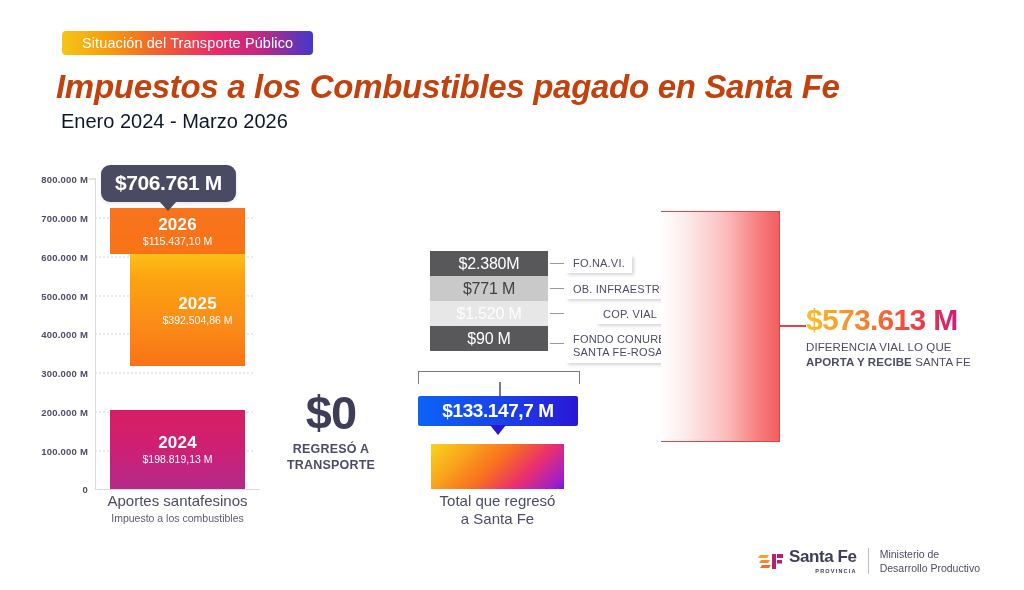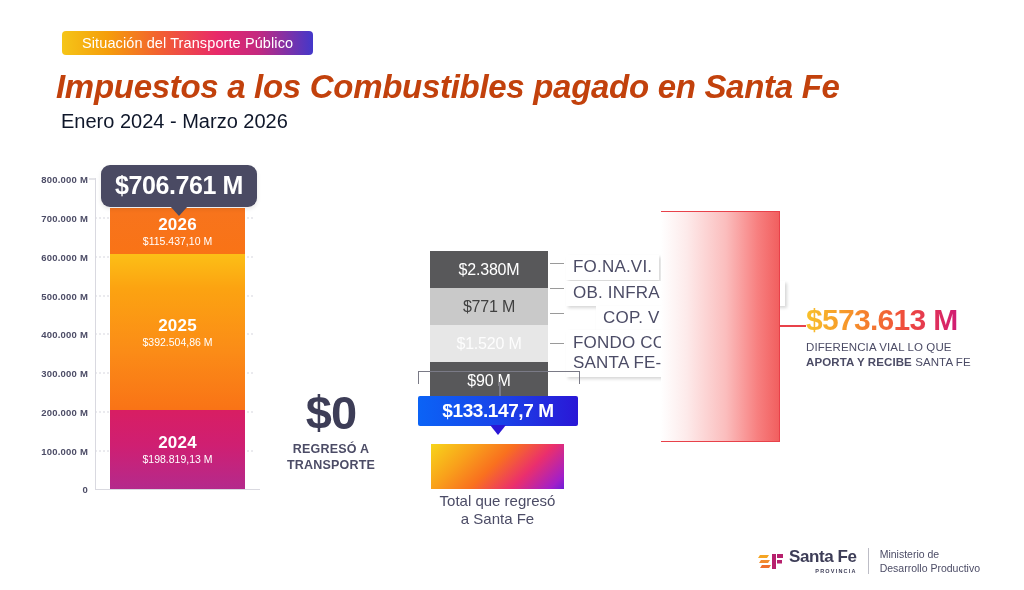--- a/index.html
+++ b/index.html
@@ -61,60 +61,60 @@
   
   .stack{
     position:absolute;left:110px;top:208px;width:135px;height:281px;
     overflow:hidden;
   }
   .seg{position:absolute;left:0;width:100%;display:flex;flex-direction:column;
        align-items:center;justify-content:center;color:#fff;text-align:center;}
   .seg .yr{font-size:17px;font-weight:bold;line-height:1.25;letter-spacing:.2px;}
   .seg .amt{font-size:10.5px;font-weight:400;line-height:1.3;}
   .seg-2026{top:0;height:46px;background:linear-gradient(180deg,#f7741d 0%,#f97316 100%);}
-  .seg-2025{top:46px;height:156px;background:linear-gradient(180deg,#fcbf16 0%,#fca311 22%,#fb8c17 62%,#f97316 100%);}
+  .seg-2025{top:46px;height:112px;background:linear-gradient(180deg,#fcbf16 0%,#fca311 22%,#fb8c17 62%,#f97316 100%);margin-left:20px;}
   .seg-2024{top:202px;height:79px;background:linear-gradient(180deg,#d81e63 0%,#cf1f72 45%,#b42a8c 100%);}
 
   
   .callout{
     position:absolute;left:101px;top:165px;
     background:#4a4a63;border-radius:9px;
     padding:6px 14px 7px 14px;
-    color:#ffffff;font-size:25px;font-weight:bold;letter-spacing:-.4px;
+    color:#ffffff;font-size:21px;font-weight:bold;letter-spacing:-.4px;
     white-space:nowrap;box-shadow:0 2px 4px rgba(0,0,0,.10);
   }
   .callout:after{
     content:"";position:absolute;left:50%;bottom:-9px;margin-left:-9px;
     border-left:9px solid transparent;border-right:9px solid transparent;
     border-top:10px solid #4a4a63;
   }
 
   
   .xcap{position:absolute;text-align:center;}
   .xcap .main{font-size:15px;color:#4c4c66;line-height:1.2;white-space:nowrap;}
   .xcap .sub{font-size:10.5px;color:#5b5b72;line-height:1.35;margin-top:1px;white-space:nowrap;}
 
   
   .zero{position:absolute;left:266px;top:390px;width:130px;text-align:center;}
   .zero .big{font-size:47px;font-weight:bold;color:#3d3d57;line-height:.98;letter-spacing:-1px;}
   .zero .cap{font-size:12.5px;font-weight:bold;color:#4c4c66;line-height:1.25;margin-top:6px;letter-spacing:.2px;}
 
   
   .rows{position:absolute;left:430px;top:251px;width:118px;}
-  .row{height:37px;display:flex;align-items:center;justify-content:center;}
+  .row{height:25px;display:flex;align-items:center;justify-content:center;}
   .row .val{font-size:16px;font-weight:400;letter-spacing:-.2px;white-space:nowrap;}
   .row.dark{background:#58585a;} .row.dark .val{color:#ffffff;}
   .row.mid{background:#c9c9c9;}  .row.mid .val{color:#404040;}
   .row.light{background:#e7e7e7;} .row.light .val{color:#fdfdfd;}
 
   .leader{position:absolute;width:14px;height:1px;background:#9a9a9a;}
   .chip{
     position:absolute;background:#ffffff;
     padding:2px 7px 3px 7px;
-    font-size:17px;color:#4c4c66;line-height:1.2;letter-spacing:.2px;
+    font-size:11px;color:#4c4c66;line-height:1.2;letter-spacing:.2px;
     white-space:nowrap;box-shadow:2px 2px 3px rgba(0,0,0,.16);
   }
   .chip.two{line-height:1.18;padding-top:3px;padding-bottom:4px;}
 
   
   .bracket{position:absolute;left:418px;top:371px;width:160px;height:12px;
            border-left:1.5px solid #7a7a86;border-right:1.5px solid #7a7a86;border-top:1.5px solid #7a7a86;}
   .bracket:after{content:"";position:absolute;left:50%;top:10px;width:1.5px;height:14px;background:#7a7a86;}
   .bluebadge{
     position:absolute;left:418px;top:396px;width:160px;height:30px;
@@ -204,20 +204,24 @@
       <div class="amt">$392.504,86 M</div>
     </div>
     <div class="seg seg-2024">
       <div class="yr">2024</div>
       <div class="amt">$198.819,13 M</div>
     </div>
   </div>
 
   <div class="callout">$706.761 M</div>
 
+  <div class="xcap" style="left:50px;top:492px;width:255px">
+    <div class="main">Aportes santafesinos</div>
+    <div class="sub">Impuesto a los combustibles</div>
+  </div>
 
   <div class="zero">
     <div class="big">$0</div>
     <div class="cap">
       <div>REGRESÓ A</div>
       <div>TRANSPORTE</div>
     </div>
   </div>
 
   <div class="rows">

